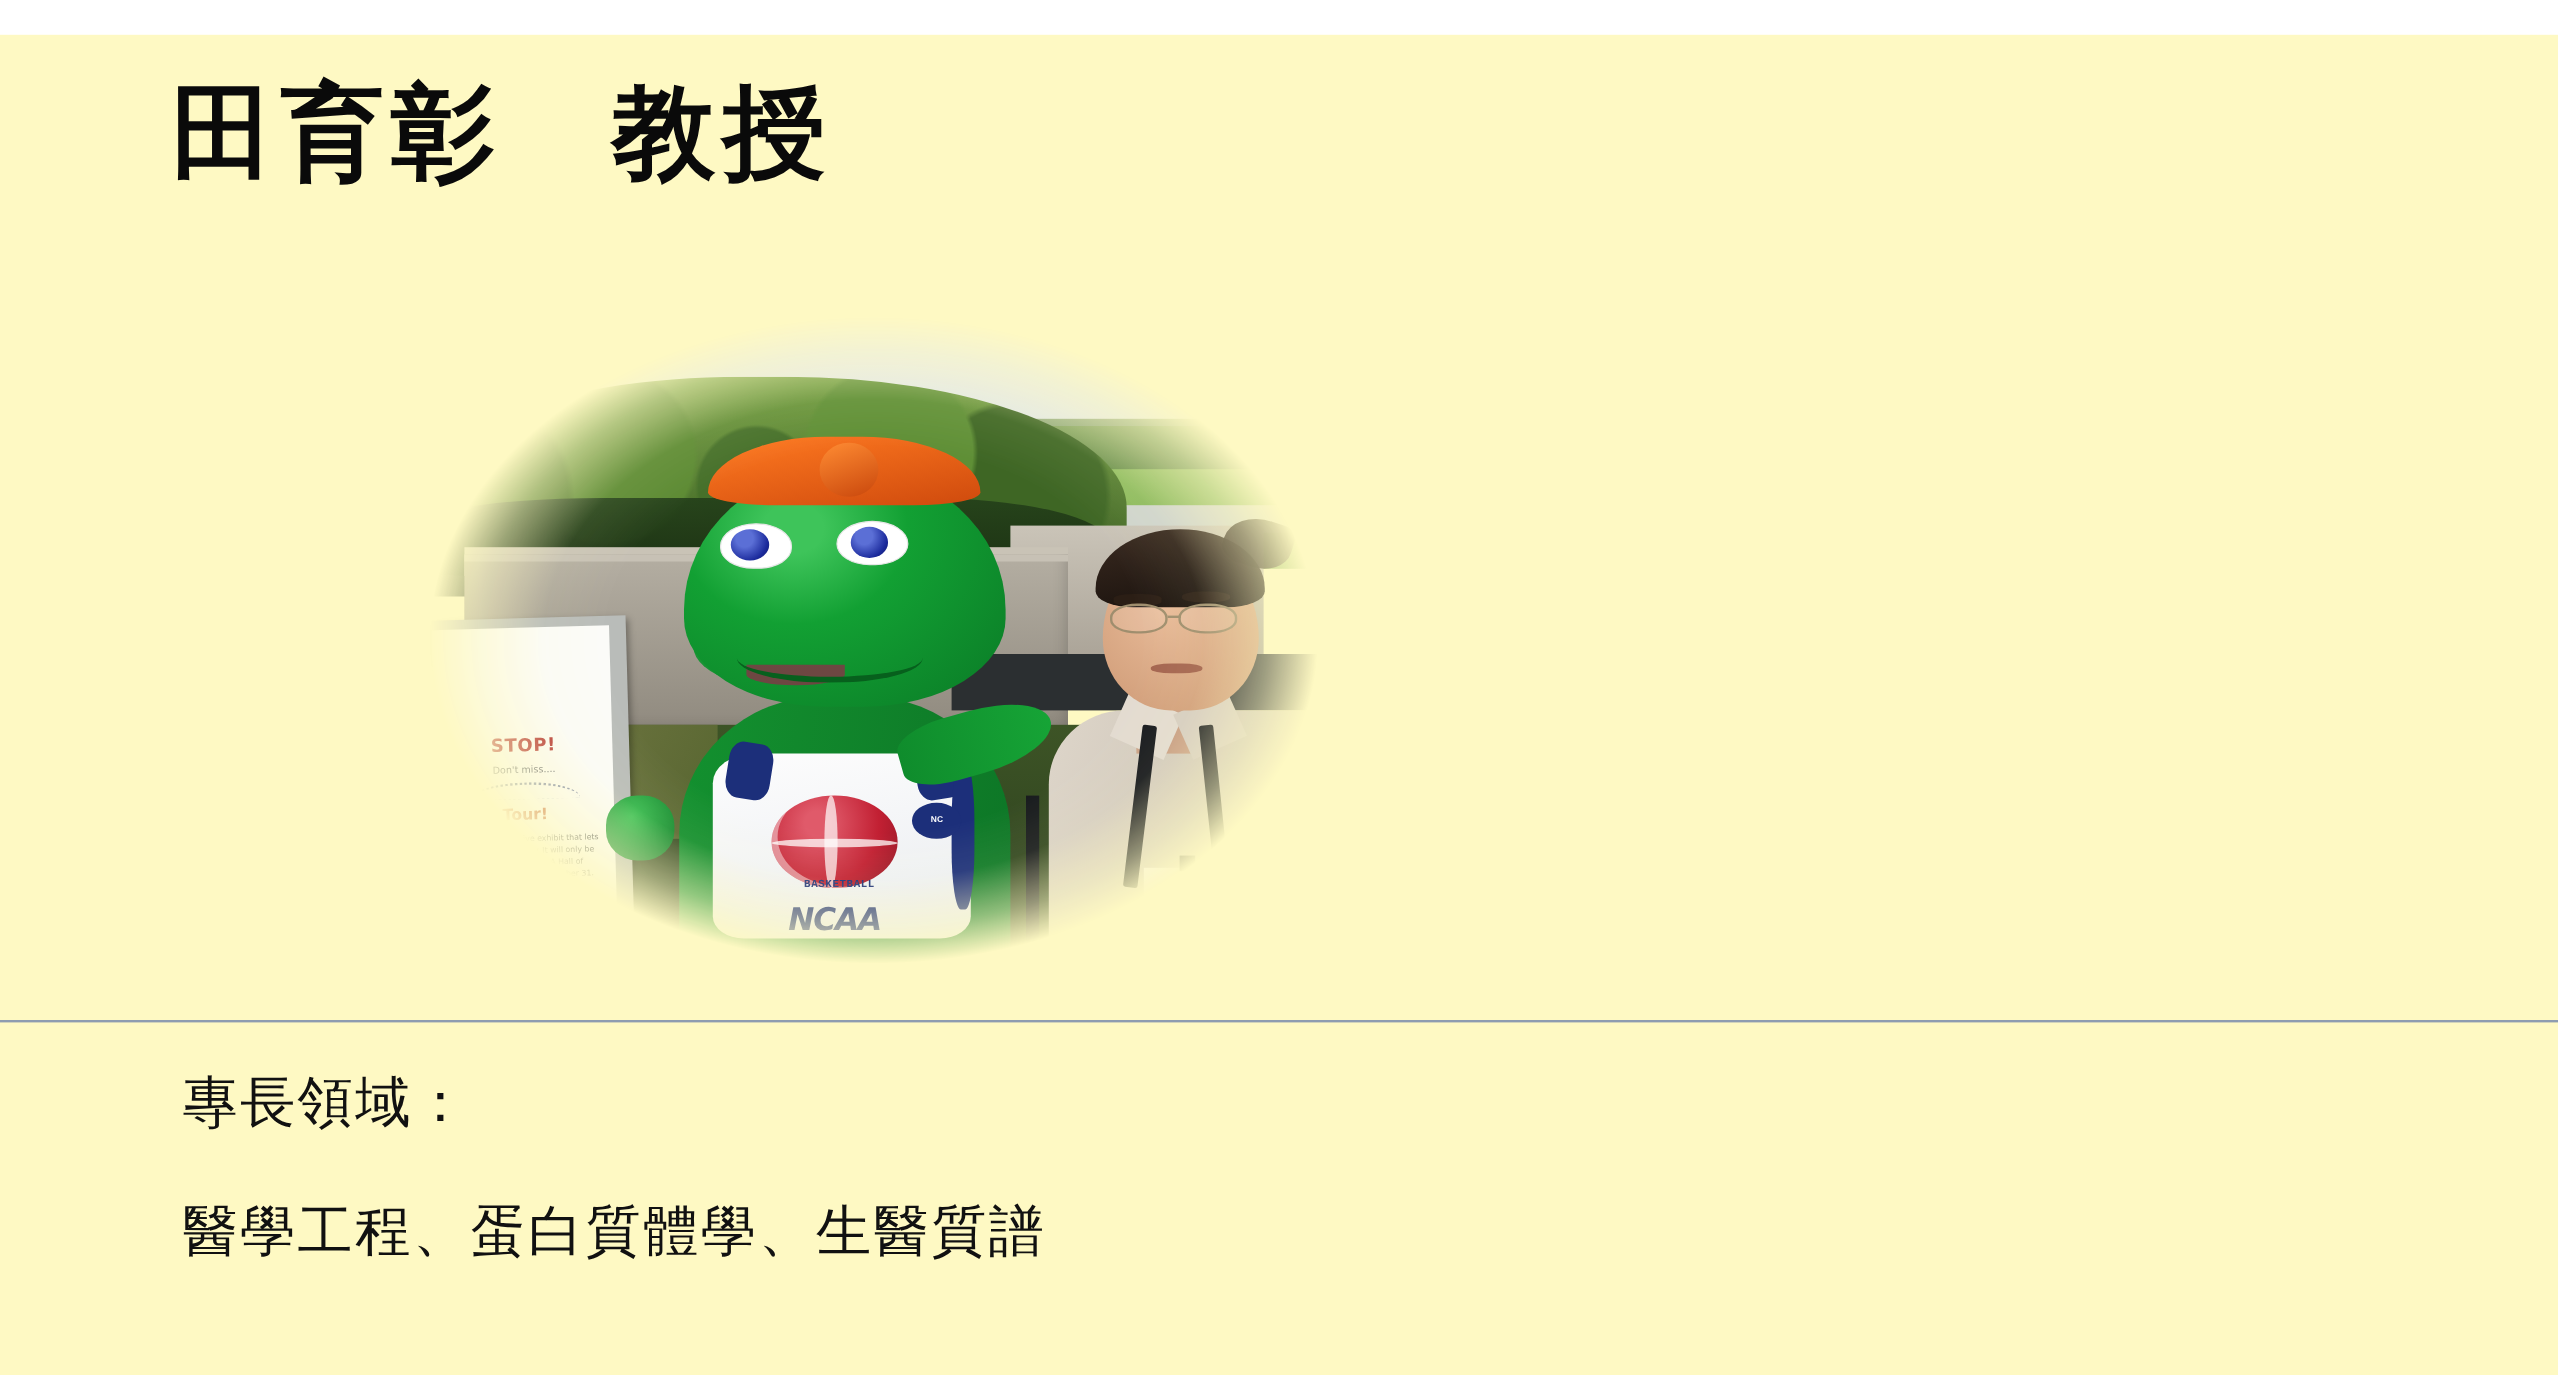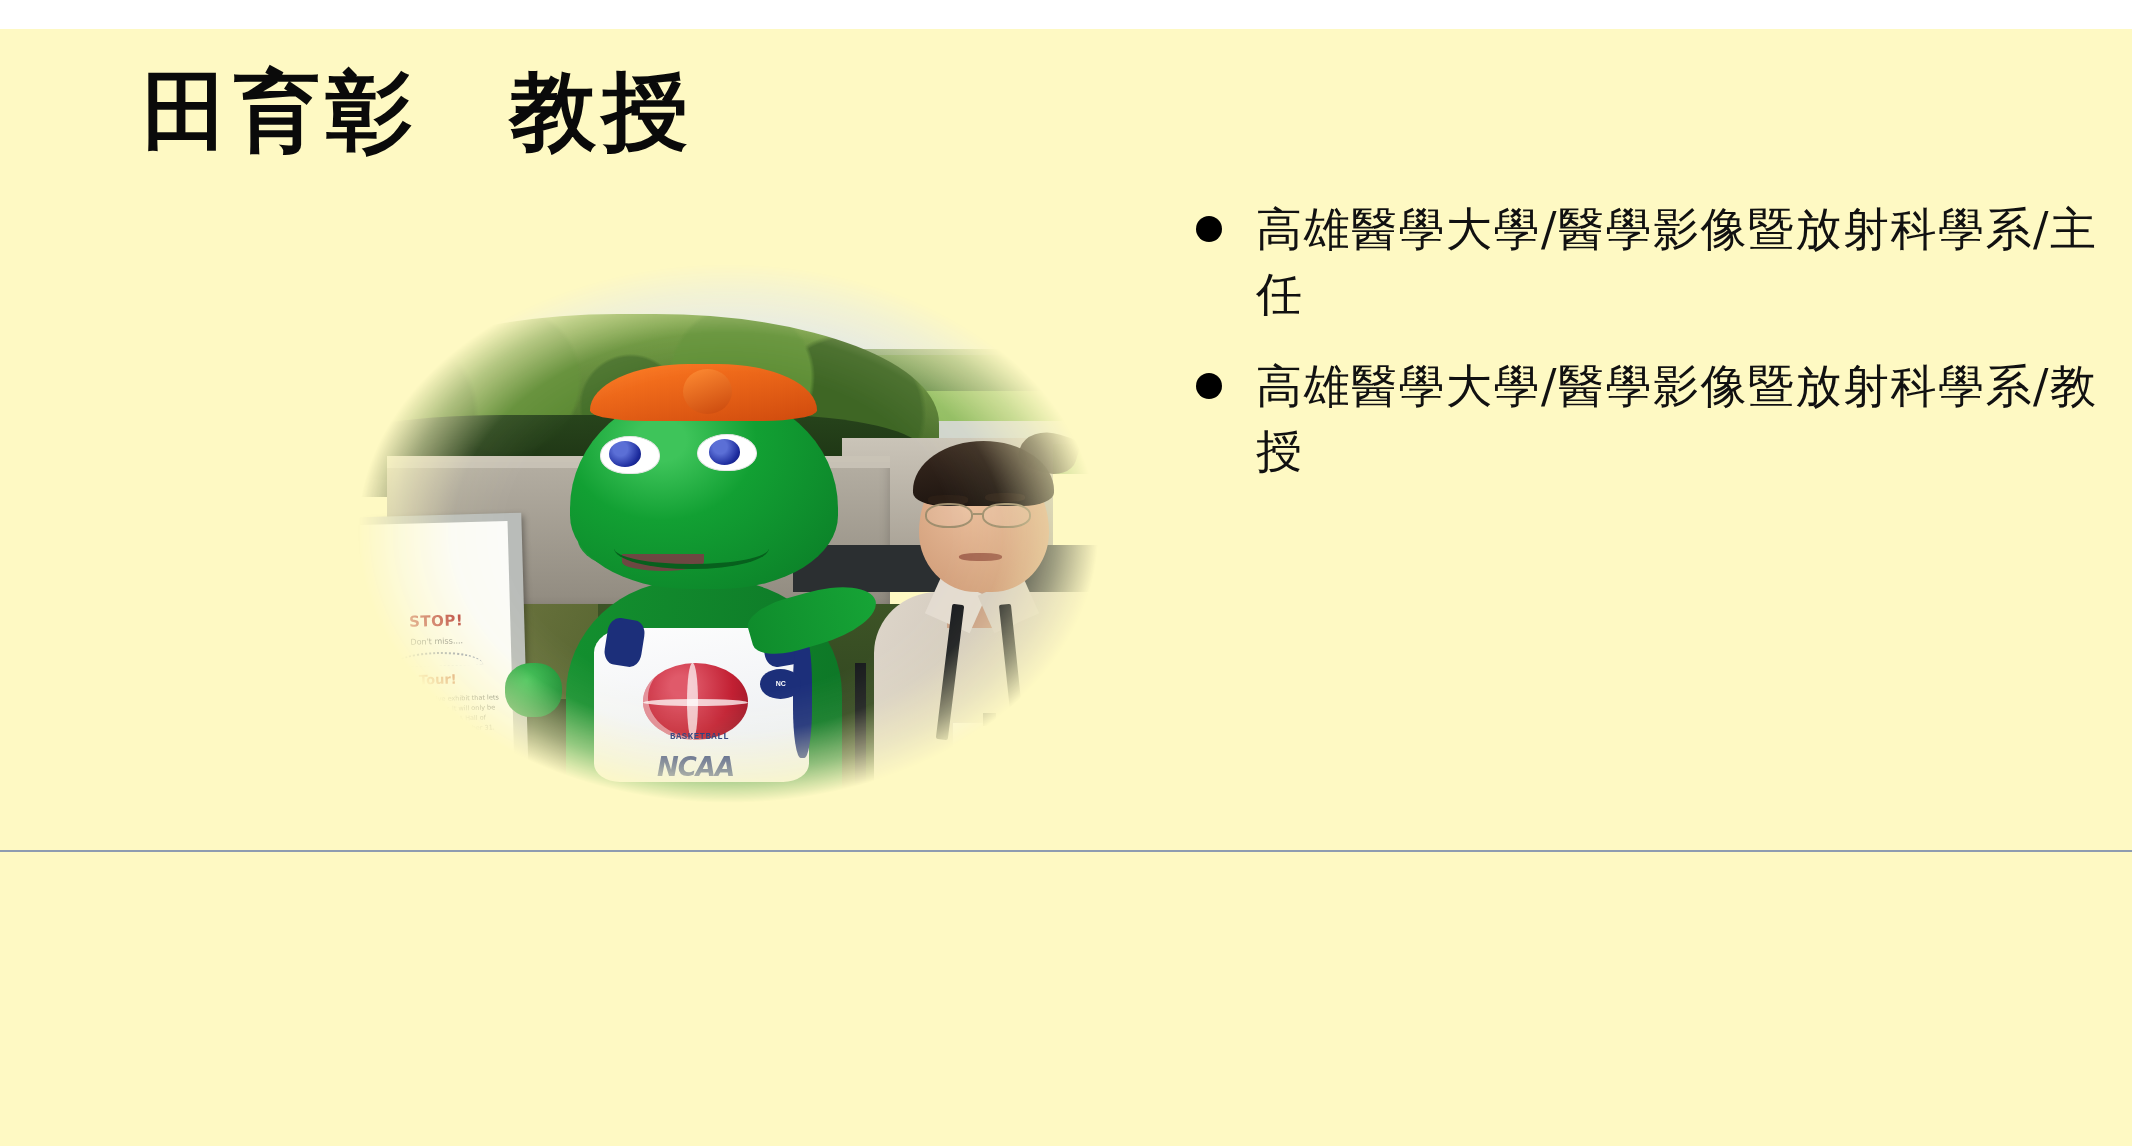--- a/index.html
+++ b/index.html
@@ -338,28 +338,22 @@
       <div class="ph-layer badge-clip"></div>
       <div class="man-logo">
         <span class="ring"></span>
         <span>DuPont</span>
       </div>
 
     </div>
   </div>
 
   <div class="right-col">
-    <ul class="jobs">
-      <li>
-        <span class="dot"></span>
-        <span>高雄醫學大學/醫學影像暨放射科學系/主任</span>
-      </li>
-      <li>
-        <span class="dot"></span>
-        <span>高雄醫學大學/醫學影像暨放射科學系/教授</span>
-      </li>
-    </ul>
   </div>
 
   <div class="divider"></div>
 
+  <div class="bottom">
+    <div class="spec-label">專長領域：</div>
+    <div class="spec-value">醫學工程、蛋白質體學、生醫質譜</div>
+  </div>
 
 </div>
 
 </body></html>

